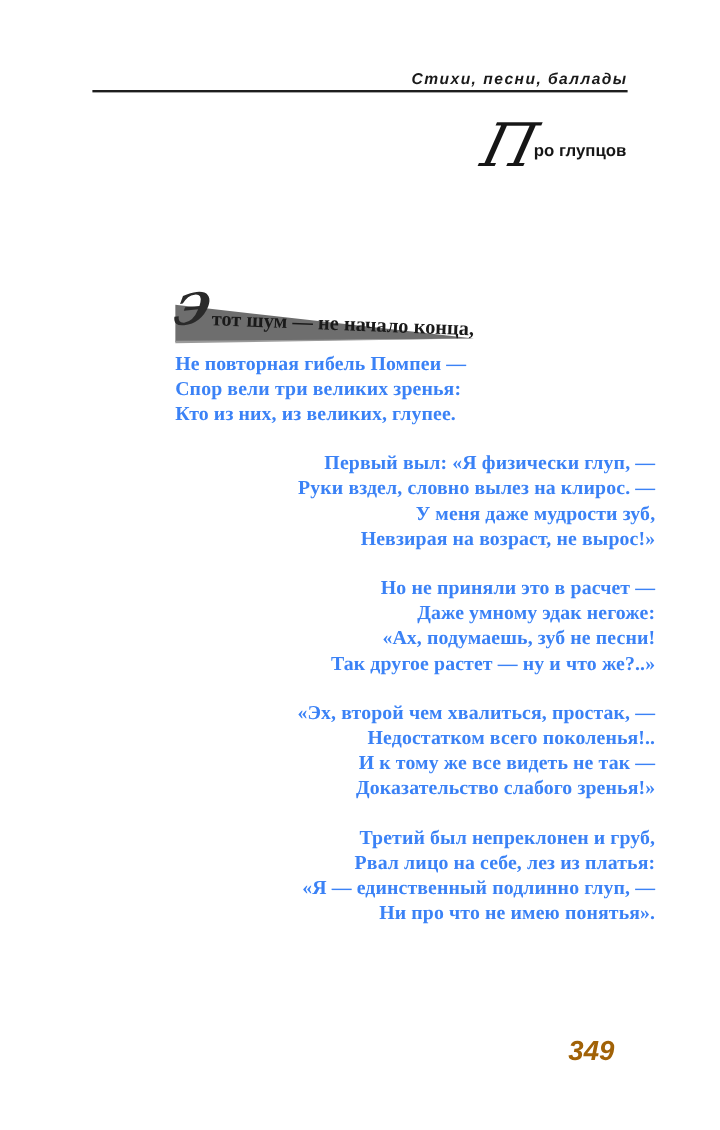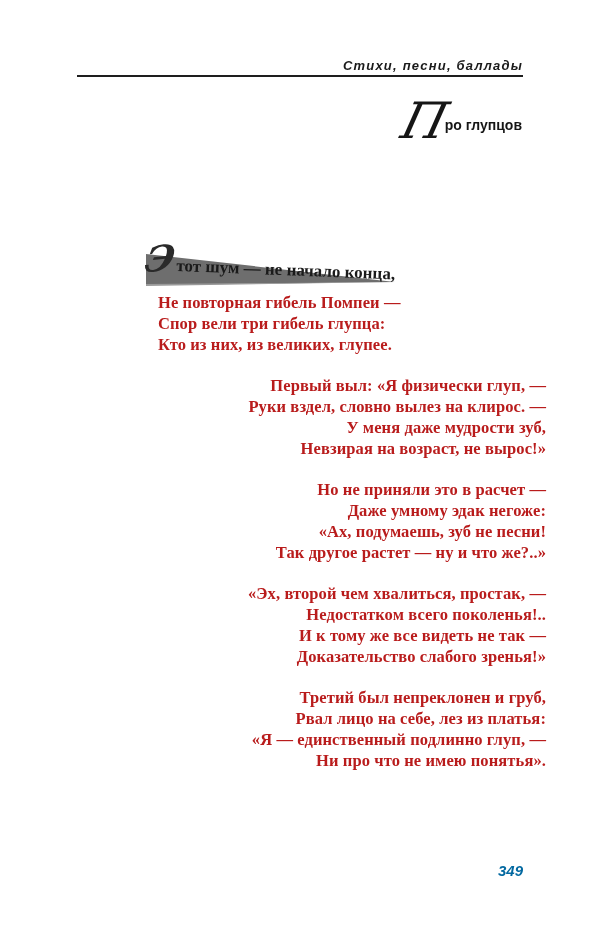--- a/index.html
+++ b/index.html
@@ -124,38 +124,37 @@
     .stanza + .stanza {
       margin-top: 20px;
       text-align: right;
     }
     .line {
       display: block;
       font-family: "Liberation Serif", serif;
       font-weight: bold;
       font-size: 16.5px;
       line-height: 21px;
-      color: #b91c1c;
+      color: #3b82f6;
       white-space: nowrap;
       letter-spacing: 0.1px;
-      margin-left: 12px;
     }
     .stanza-first {
       margin-top: 0;
     }
     
     .page-number {
       position: absolute;
-      right: 77px;
+      right: 88px;
       top: 862px;
       font-family: "Liberation Sans", sans-serif;
       font-weight: bold;
       font-style: italic;
-      font-size: 15px;
-      color: #0369a1;
+      font-size: 23px;
+      color: #a16207;
     }
   </style>
 </head>
 <body>
 
 <div class="page">
 
   <div class="running-head">Стихи, песни, баллады</div>
   <div class="head-rule"></div>
 
@@ -172,21 +171,21 @@
         <polygon points="0,56 249,54 0,58" fill="#9a9a9a"></polygon>
       </svg>
       <div class="first-line-text">
         <span class="drop-cap">Э</span>
         <span class="first-line-rest">тот шум — не начало конца,</span>
       </div>
     </div>
 
     <div class="stanza stanza-first">
       <span class="line">Не повторная гибель Помпеи —</span>
-      <span class="line">Спор вели три гибель глупца:</span>
+      <span class="line">Спор вели три великих зренья:</span>
       <span class="line">Кто из них, из великих, глупее.</span>
     </div>
 
     <div class="stanza">
       <span class="line">Первый выл: «Я физически глуп, —</span>
       <span class="line">Руки вздел, словно вылез на клирос. —</span>
       <span class="line">У меня даже мудрости зуб,</span>
       <span class="line">Невзирая на возраст, не вырос!»</span>
     </div>
 

